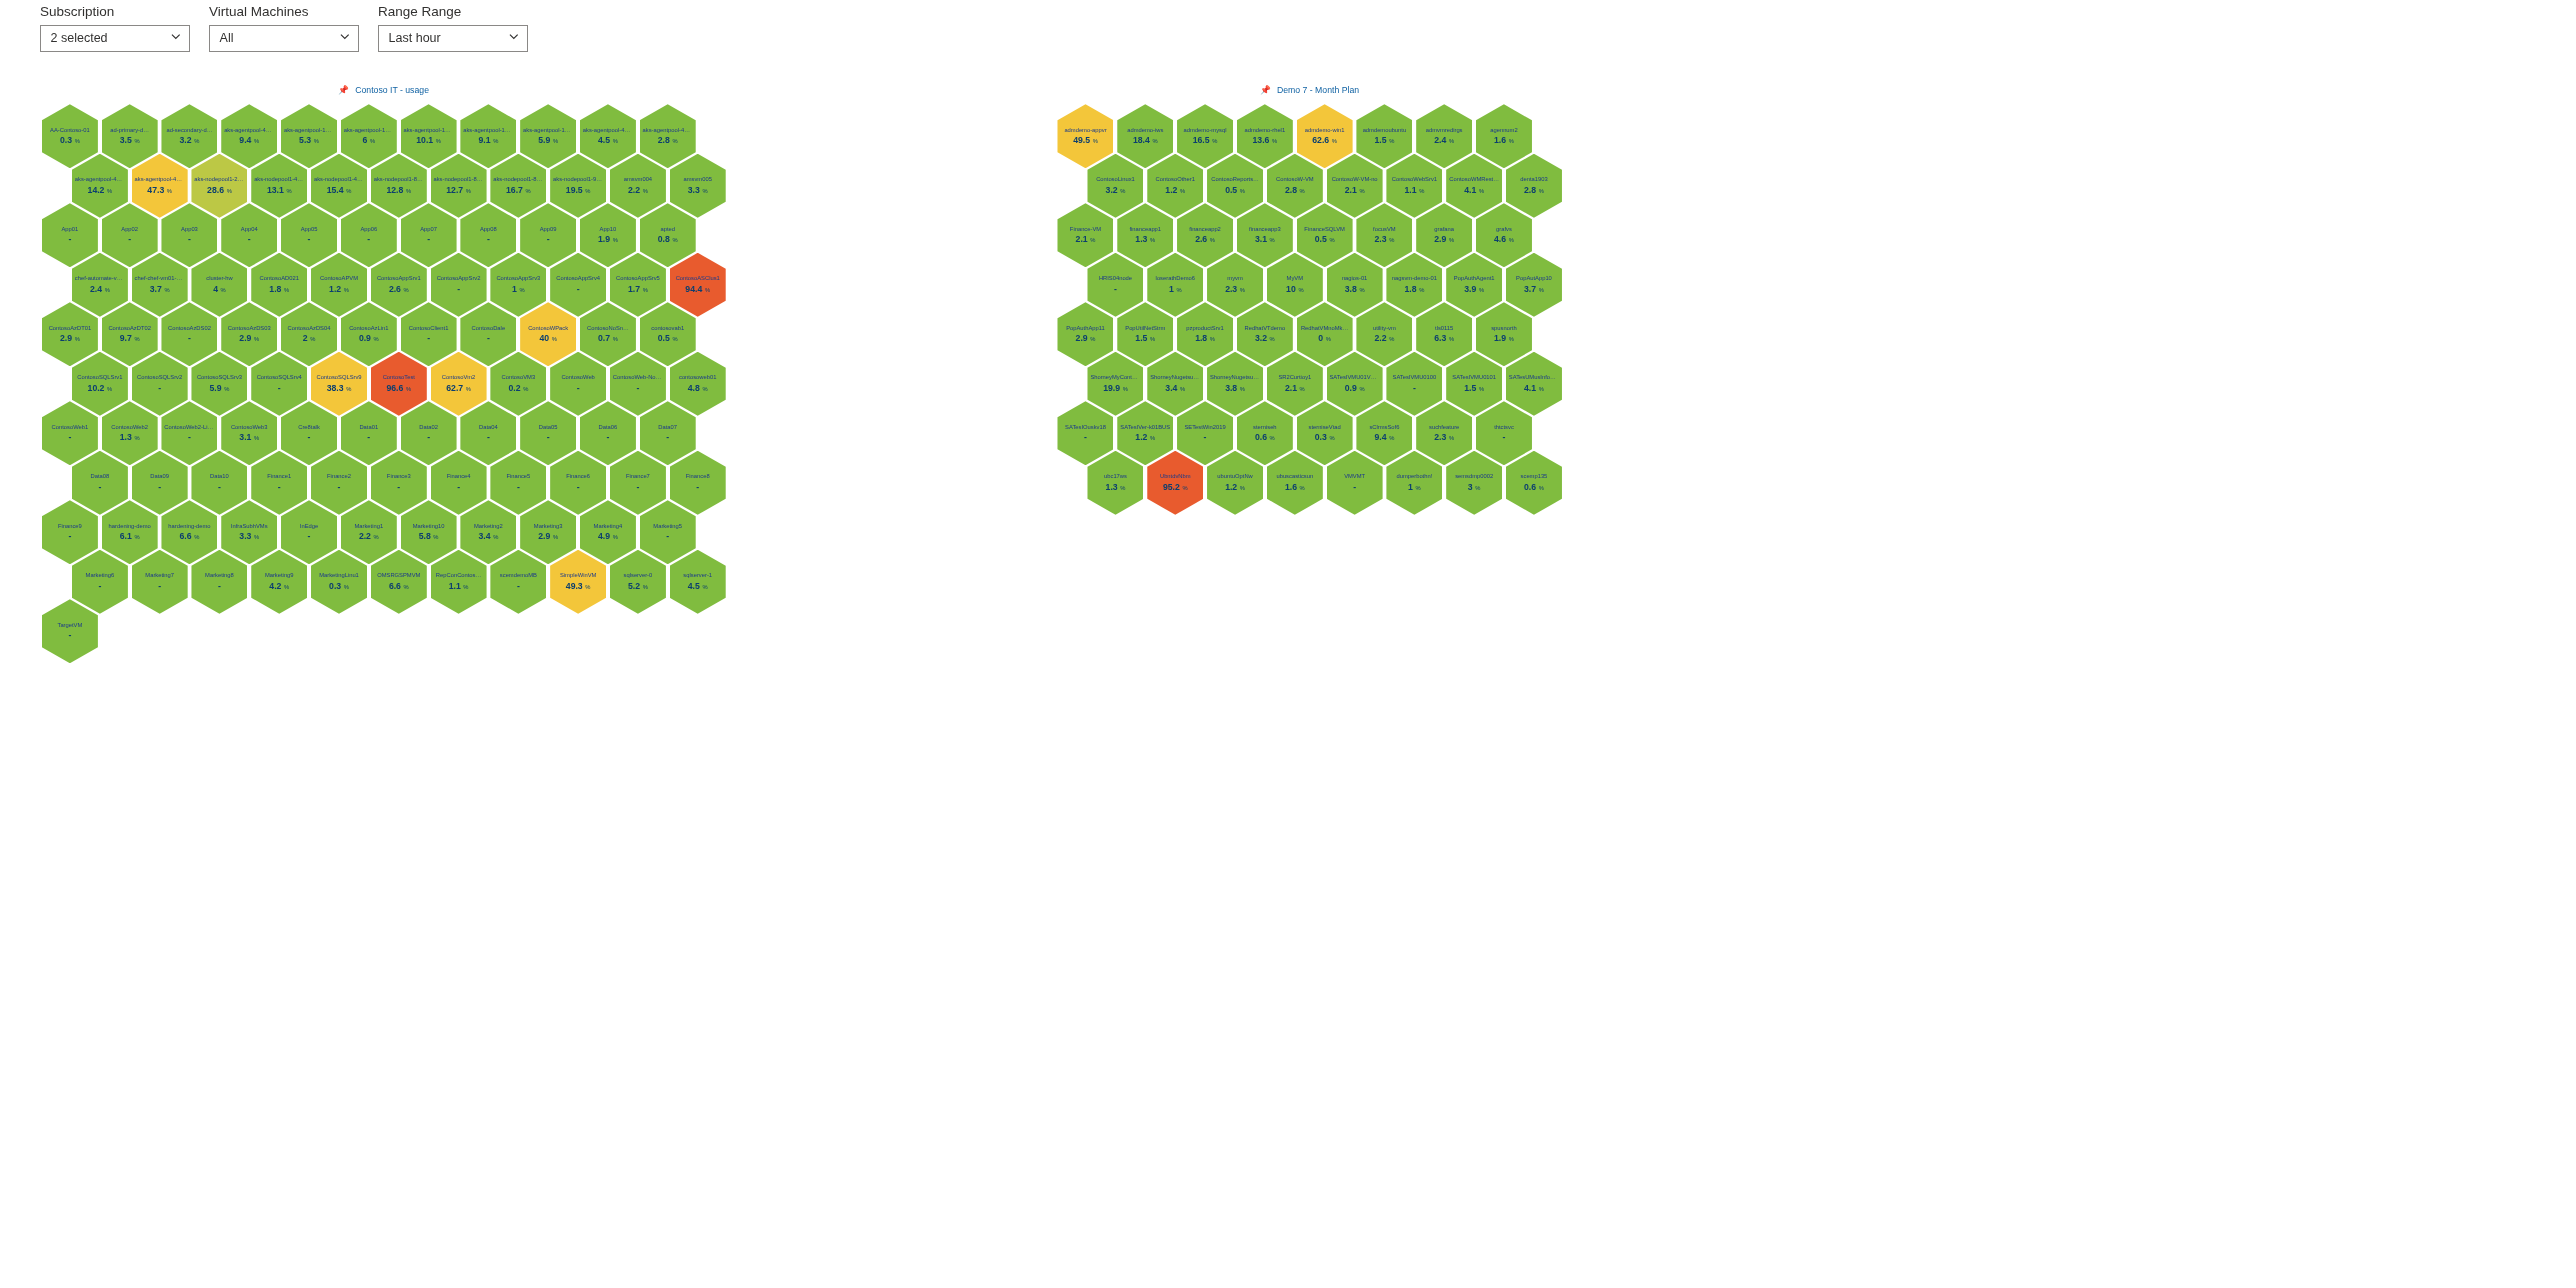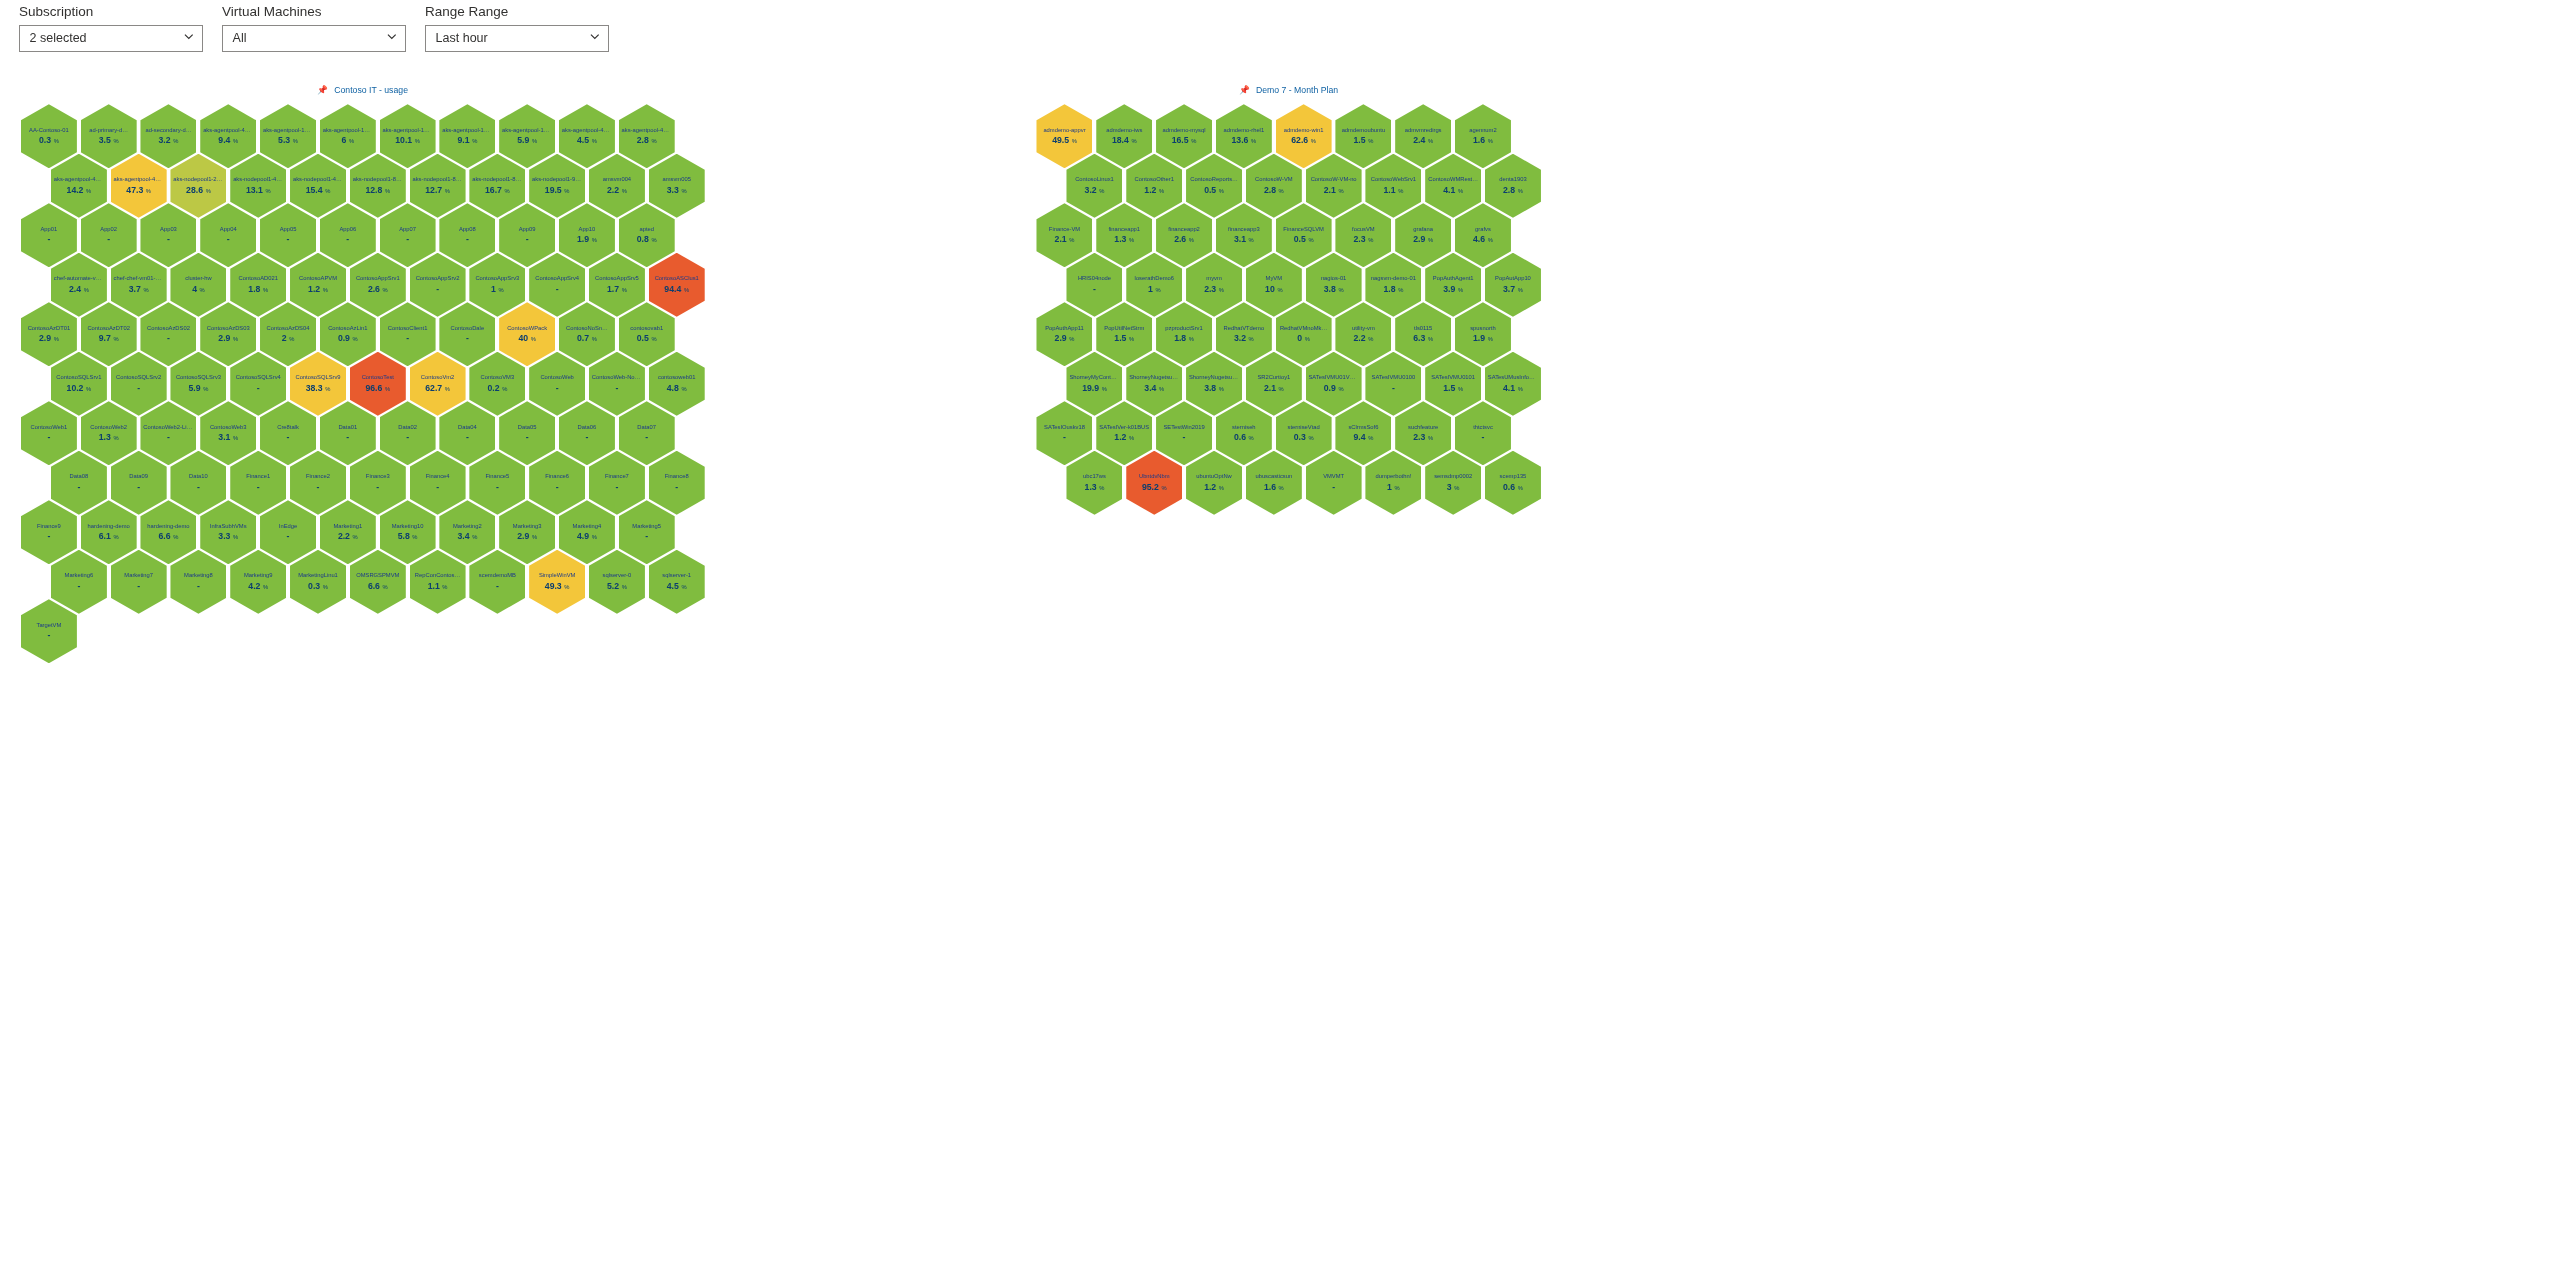--- a/index.html
+++ b/index.html
@@ -4,38 +4,39 @@
 <style>
   html, body {
     margin: 0;
     padding: 0;
     background: #ffffff;
     font-family: "Segoe UI", Arial, sans-serif;
     color: #323130;
   }
   .page {
     padding: 3.9px 19px 39px 19px;
+    margin-left: 21px;
   }
   .filters {
     display: flex;
     gap: 19px;
     margin-bottom: 33px;
   }
   .filter {
     display: flex;
     flex-direction: column;
   }
   .filter-label {
     font-size: 13.5px;
     margin-bottom: 5.8px;
     color: #323130;
   }
   .select {
     position: relative;
-    width: 184px;
+    width: 150px;
     height: 27px;
     border: 1px solid #8a8886;
     background: #ffffff;
     display: flex;
     align-items: center;
     padding: 0 27px 0 9.6px;
     font-size: 12.5px;
     cursor: pointer;
     box-sizing: border-box;
   }

